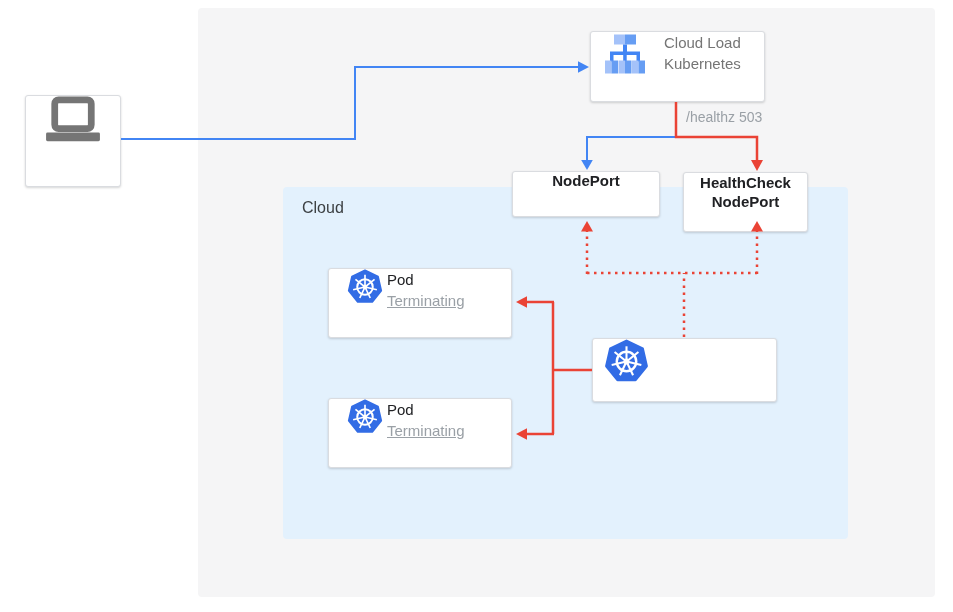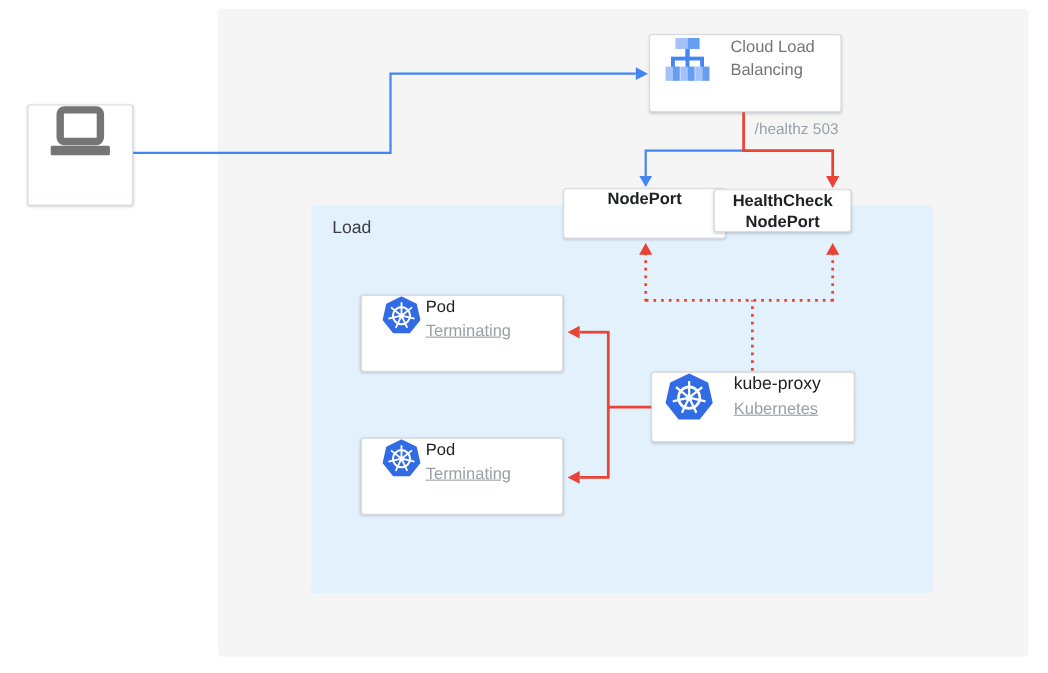--- a/index.html
+++ b/index.html
@@ -8,39 +8,39 @@
   .panel-nodes{position:absolute;left:283px;top:187px;width:565px;height:352px;background:#e3f1fd;border-radius:4px;}
   .nodes-label{position:absolute;left:302px;top:199px;font-size:16px;color:#3c4043;}
   .box{position:absolute;background:#ffffff;border:1px solid #dadce0;border-radius:3px;
        box-shadow:0 1px 2px rgba(60,64,67,.14),0 1px 3px rgba(60,64,67,.08);
        display:flex;box-sizing:border-box;}
   .client-box{left:25px;top:95px;width:96px;height:92px;justify-content:center;}
   .clb-box{left:590px;top:31px;width:175px;height:71px;padding-left:10px;gap:15px;}
   .clb-text{font-size:15px;line-height:21px;color:#757575;}
   .port-box{justify-content:center;text-align:center;font-weight:bold;color:#202124;}
   .nodeport-box{left:512px;top:171px;width:148px;height:46px;font-size:15px;}
-  .hc-box{left:649px;top:172px;width:125px;height:39px;font-size:15px;line-height:19px;}
+  .hc-box{left:683px;top:172px;width:125px;height:60px;font-size:15px;line-height:19px;}
   .pod-box{left:328px;width:184px;height:70px;padding-left:18px;gap:4px;}
   .pod1{top:268px;} .pod2{top:398px;}
   .kp-box{left:592px;top:338px;width:185px;height:64px;padding-left:11px;gap:18px;}
   .title{font-size:15px;color:#202124;line-height:21px;}
   .subtitle{font-size:15px;color:#9aa0a6;line-height:21px;text-decoration:underline;}
   .kp-title{font-size:16px;color:#202124;line-height:22px;}
   .healthz{position:absolute;left:686px;top:109px;font-size:14px;font-weight:normal;color:#9aa0a6;}
   .arrow-layer{position:absolute;left:0;top:0;width:953px;height:612px;pointer-events:none;}
   .icon{flex:0 0 auto;display:block;}
 </style>
 </head>
 <body>
 
 <div id="canvas">
 
   <div class="panel-gray"></div>
   <div class="panel-nodes"></div>
-  <div class="nodes-label">Load</div>
+  <div class="nodes-label">Cloud</div>
 
   <div class="box client-box">
     <svg class="icon" width="62" height="50" viewBox="0 0 64 52">
       <rect x="13" y="4" width="38" height="30" rx="4" fill="#ffffff" stroke="#757575" stroke-width="7"></rect>
       <rect x="4" y="38" width="56" height="9" rx="1.5" fill="#757575"></rect>
     </svg>
   </div>
 
   <div class="box clb-box">
     <svg class="icon" width="48" height="45" viewBox="0 0 48 44">
@@ -53,21 +53,21 @@
       <rect x="35.5" y="22" width="3.5" height="7" fill="#4285f4"></rect>
       <rect x="4" y="28" width="6.5" height="13" fill="#a4c2f9"></rect>
       <rect x="10.5" y="28" width="6.5" height="13" fill="#669df3"></rect>
       <rect x="17.5" y="28" width="6.5" height="13" fill="#a4c2f9"></rect>
       <rect x="24" y="28" width="6.5" height="13" fill="#669df3"></rect>
       <rect x="31" y="28" width="6.5" height="13" fill="#a4c2f9"></rect>
       <rect x="37.5" y="28" width="6.5" height="13" fill="#669df3"></rect>
     </svg>
     <div class="clb-text">
       <div>Cloud Load</div>
-      <div>Balancing</div>
+      <div>Kubernetes</div>
     </div>
   </div>
 
   <div class="healthz">/healthz 503</div>
 
   <div class="box port-box nodeport-box">
     <span>NodePort</span>
   </div>
 
   <div class="box port-box hc-box">
@@ -127,24 +127,20 @@
         <line x1="18" y1="18.5" x2="27.8" y2="10.7"></line>
         <line x1="18" y1="18.5" x2="30.2" y2="21.3"></line>
         <line x1="18" y1="18.5" x2="23.4" y2="29.8"></line>
         <line x1="18" y1="18.5" x2="12.6" y2="29.8"></line>
         <line x1="18" y1="18.5" x2="5.8" y2="21.3"></line>
         <line x1="18" y1="18.5" x2="8.2" y2="10.7"></line>
       </g>
       <circle cx="18" cy="18.5" r="8" fill="none" stroke="#ffffff" stroke-width="2"></circle>
       <circle cx="18" cy="18.5" r="2.4" fill="#ffffff"></circle>
     </svg>
-    <div>
-      <div class="kp-title">kube-proxy</div>
-      <div class="subtitle">Kubernetes</div>
-    </div>
   </div>
 
   <svg class="arrow-layer" viewBox="0 0 953 612">
 
     <path d="M121,139 H355 V67 H578" fill="none" stroke="#4285f4" stroke-width="2"></path>
     <polygon points="589,67 578,61.2 578,72.8" fill="#4285f4"></polygon>
 
     <path d="M676,137 H587 V160" fill="none" stroke="#4285f4" stroke-width="2"></path>
     <polygon points="587,170 581.2,160 592.8,160" fill="#4285f4"></polygon>
 

